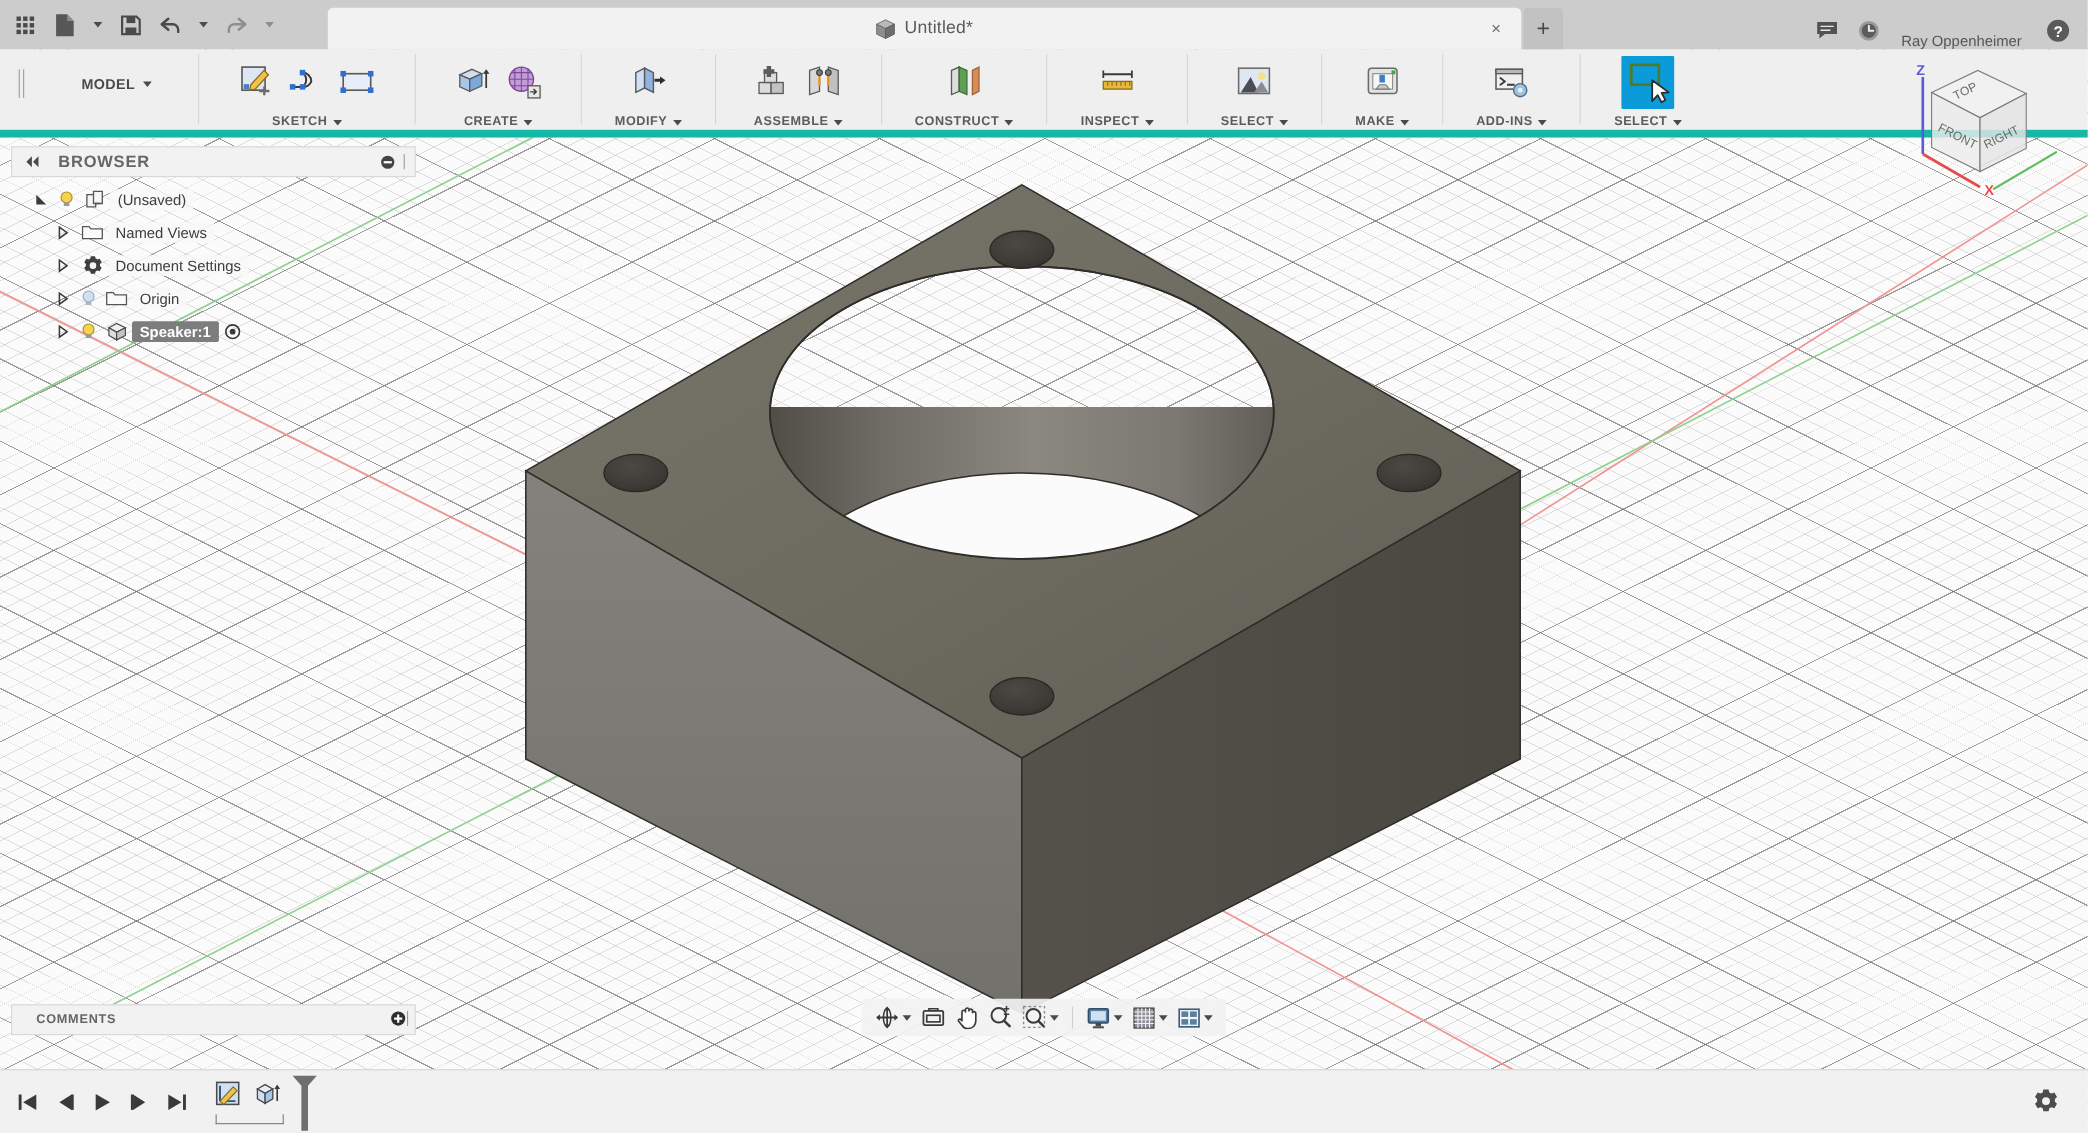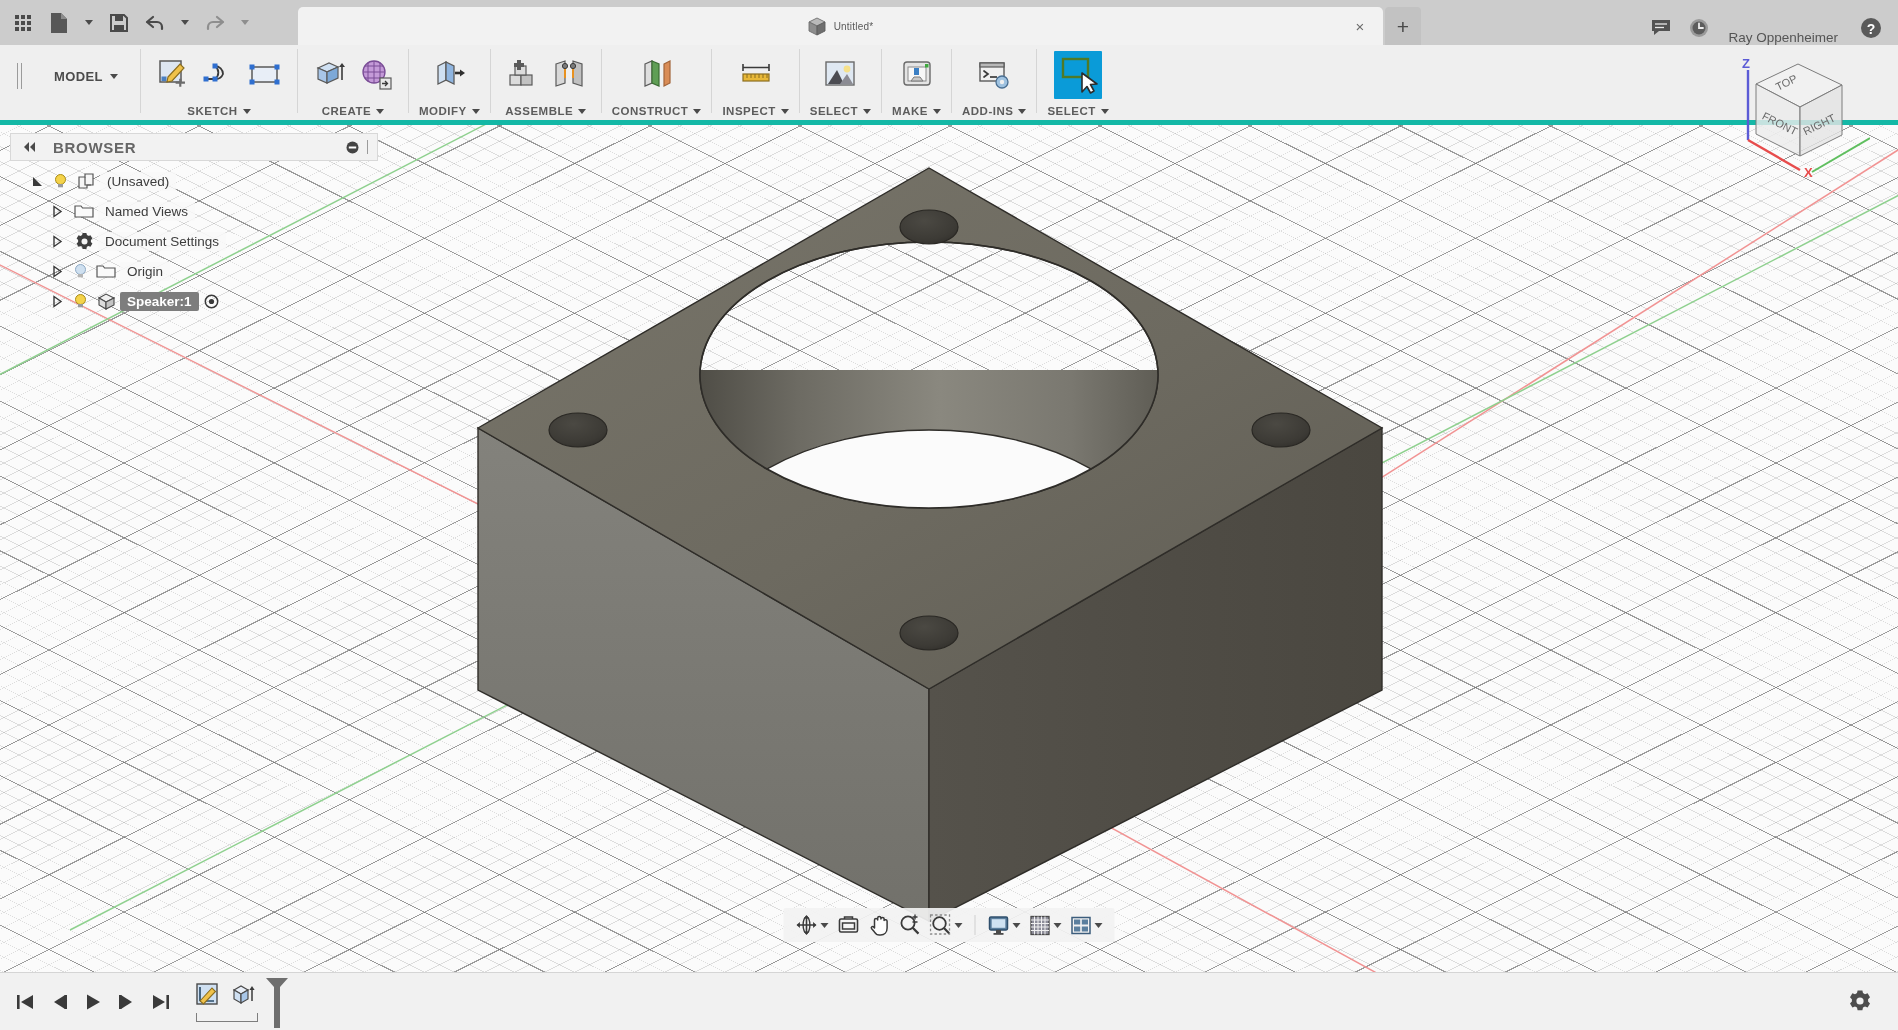--- a/index.html
+++ b/index.html
@@ -56,21 +56,21 @@
            border-top: 5px solid #4a4a4a; }
 
   .tabstrip { display: flex; align-items: flex-end; height: 45px; margin-left: 42px; flex: 1; }
   .doc-tab {
     height: 38px; min-width: 1085px; background: #f2f2f2;
     border-radius: 5px 5px 0 0;
     display: flex; align-items: center; justify-content: center;
     position: relative; cursor: pointer;
     align-self: flex-end;
   }
-  .doc-tab .tab-title { font-size: 10px; color: #5a5a5a; letter-spacing: .2px; }
+  .doc-tab .tab-title { font-size: 16px; color: #5a5a5a; letter-spacing: .2px; }
   .doc-tab .tab-cube { margin-right: 8px; display: flex; }
   .tab-close {
     position: absolute; right: 14px; top: 50%; transform: translateY(-50%);
     width: 18px; height: 18px; display: flex; align-items: center; justify-content: center;
     color: #6b6b6b; font-size: 15px; cursor: pointer; line-height: 1;
   }
   .tab-add {
     width: 36px; height: 38px; background: #c2c2c2; border-radius: 4px 4px 0 0;
     display: flex; align-items: center; justify-content: center; cursor: pointer;
     align-self: flex-end; margin-left: 2px; color: #4a4a4a; font-size: 21px; line-height: 1;
@@ -78,22 +78,22 @@
   .tb-right { display: flex; align-items: flex-end; height: 45px; padding-right: 10px; gap: 4px; }
   .tb-icon {
     width: 34px; height: 34px; display: flex; align-items: center; justify-content: center;
     cursor: pointer; border-radius: 2px;
   }
   .username { font-size: 13.5px; color: #555; padding: 0 12px 0 8px; white-space: nowrap; cursor: pointer; }
 
   
   #ribbon {
     position: absolute; left: 0; top: 45px; width: 1898px; height: 80px;
-    background: #efefef; border-bottom: 5px solid #14b8a6;
-    display: flex; align-items: flex-start;
+    background: #efefef; border-bottom: 7px solid #14b8a6;
+    display: flex; align-items: flex-start; gap: 20px;
   }
   .grip { width: 14px; height: 62px; display: flex; align-items: center; justify-content: center; margin-left: 12px; }
   .grip i { display: block; width: 1px; height: 26px; background: #9b9b9b; margin: 0 1.5px; }
   .ws-selector {
     display: flex; align-items: center; gap: 7px;
     height: 62px; padding: 0 22px 0 28px; cursor: pointer;
   }
   .ws-selector .lbl { font-size: 13px; font-weight: bold; color: #4b4b4b; letter-spacing: .4px; }
   .rsep { width: 1px; height: 64px; background: #d5d5d5; margin-top: 4px; }
   .rgroup {
@@ -741,20 +741,34 @@
       <polygon points="36,32 78,12 122,33 80,55" fill="#f2f2f2" fill-opacity=".82" stroke="#7c7c7c" stroke-width="1"></polygon>
       <polygon points="36,32 80,55 80,104 36,82" fill="#ebebeb" fill-opacity=".82" stroke="#7c7c7c" stroke-width="1"></polygon>
       <polygon points="122,33 80,55 80,104 122,83" fill="#e4e4e4" fill-opacity=".82" stroke="#7c7c7c" stroke-width="1"></polygon>
 
       <text transform="translate(68,34) rotate(-26)" text-anchor="middle" font-family="Liberation Sans, sans-serif" font-size="11" fill="#6a6a6a">TOP</text>
       <text transform="translate(58,75) rotate(27)" text-anchor="middle" font-family="Liberation Sans, sans-serif" font-size="11" fill="#6a6a6a">FRONT</text>
       <text transform="translate(101,76) rotate(-26)" text-anchor="middle" font-family="Liberation Sans, sans-serif" font-size="11" fill="#6a6a6a">RIGHT</text>
     </svg>
   </div>
 
+  <div id="comments">
+    <span class="cm-title">COMMENTS</span>
+    <span class="ph-btn">
+      <svg width="14" height="14" viewBox="0 0 14 14">
+        <circle cx="7" cy="7" r="6.4" fill="#2e2e2e"></circle>
+        <path d="M7 3.3 v7.4 M3.3 7 h7.4" stroke="#fff" stroke-width="2"></path>
+      </svg>
+    </span>
+    <span class="ph-drag">
+      <svg width="4" height="14" viewBox="0 0 4 14">
+          <rect x="1" y="0" width="1" height="14" fill="#9b9b9b"></rect>
+        </svg>
+    </span>
+  </div>
 
   <div id="navbar">
     <div class="nbtn" title="Orbit">
       <svg width="22" height="22" viewBox="0 0 22 22">
         <path d="M11 2 v18 M2 11 h18" stroke="#3a3a3a" stroke-width="1.6"></path>
         <path d="M11 1 l-3 3.4 h6 Z M11 21 l-3 -3.4 h6 Z" fill="#3a3a3a"></path>
         <path d="M1 11 l3.4 -3 v6 Z M21 11 l-3.4 -3 v6 Z" fill="#3a3a3a"></path>
         <ellipse cx="11" cy="11" rx="3.4" ry="8" fill="none" stroke="#3a3a3a" stroke-width="1.4"></ellipse>
       </svg>
       <span class="caret"></span>

